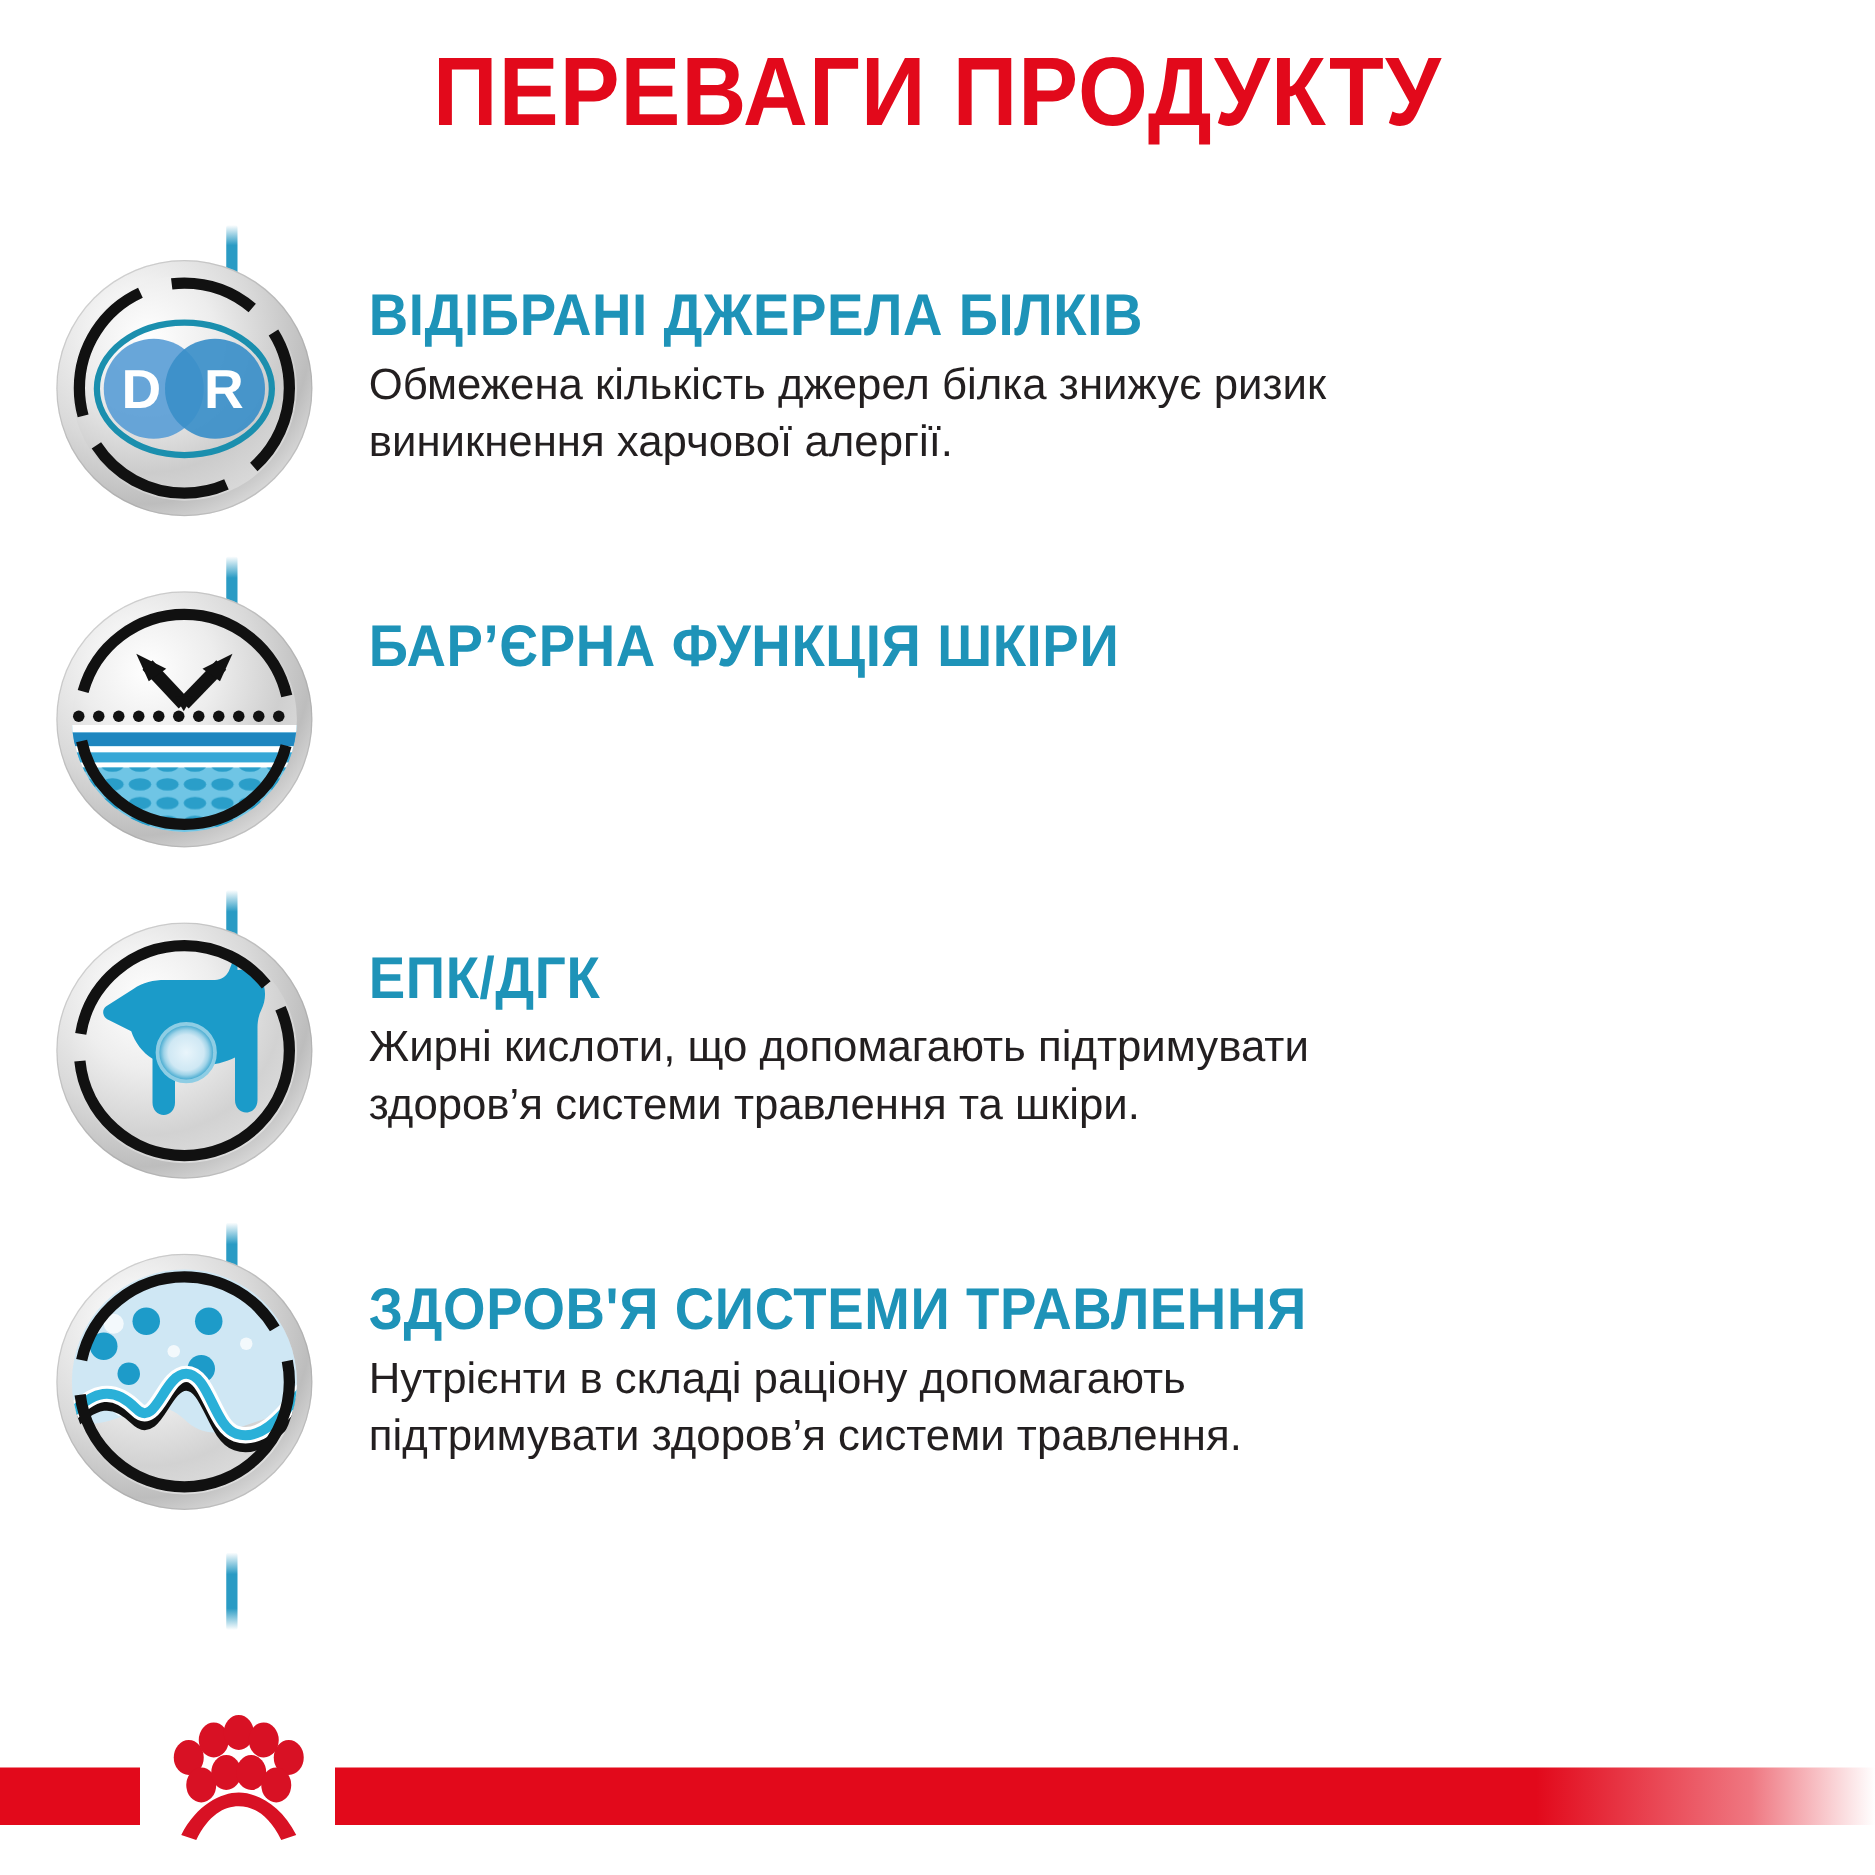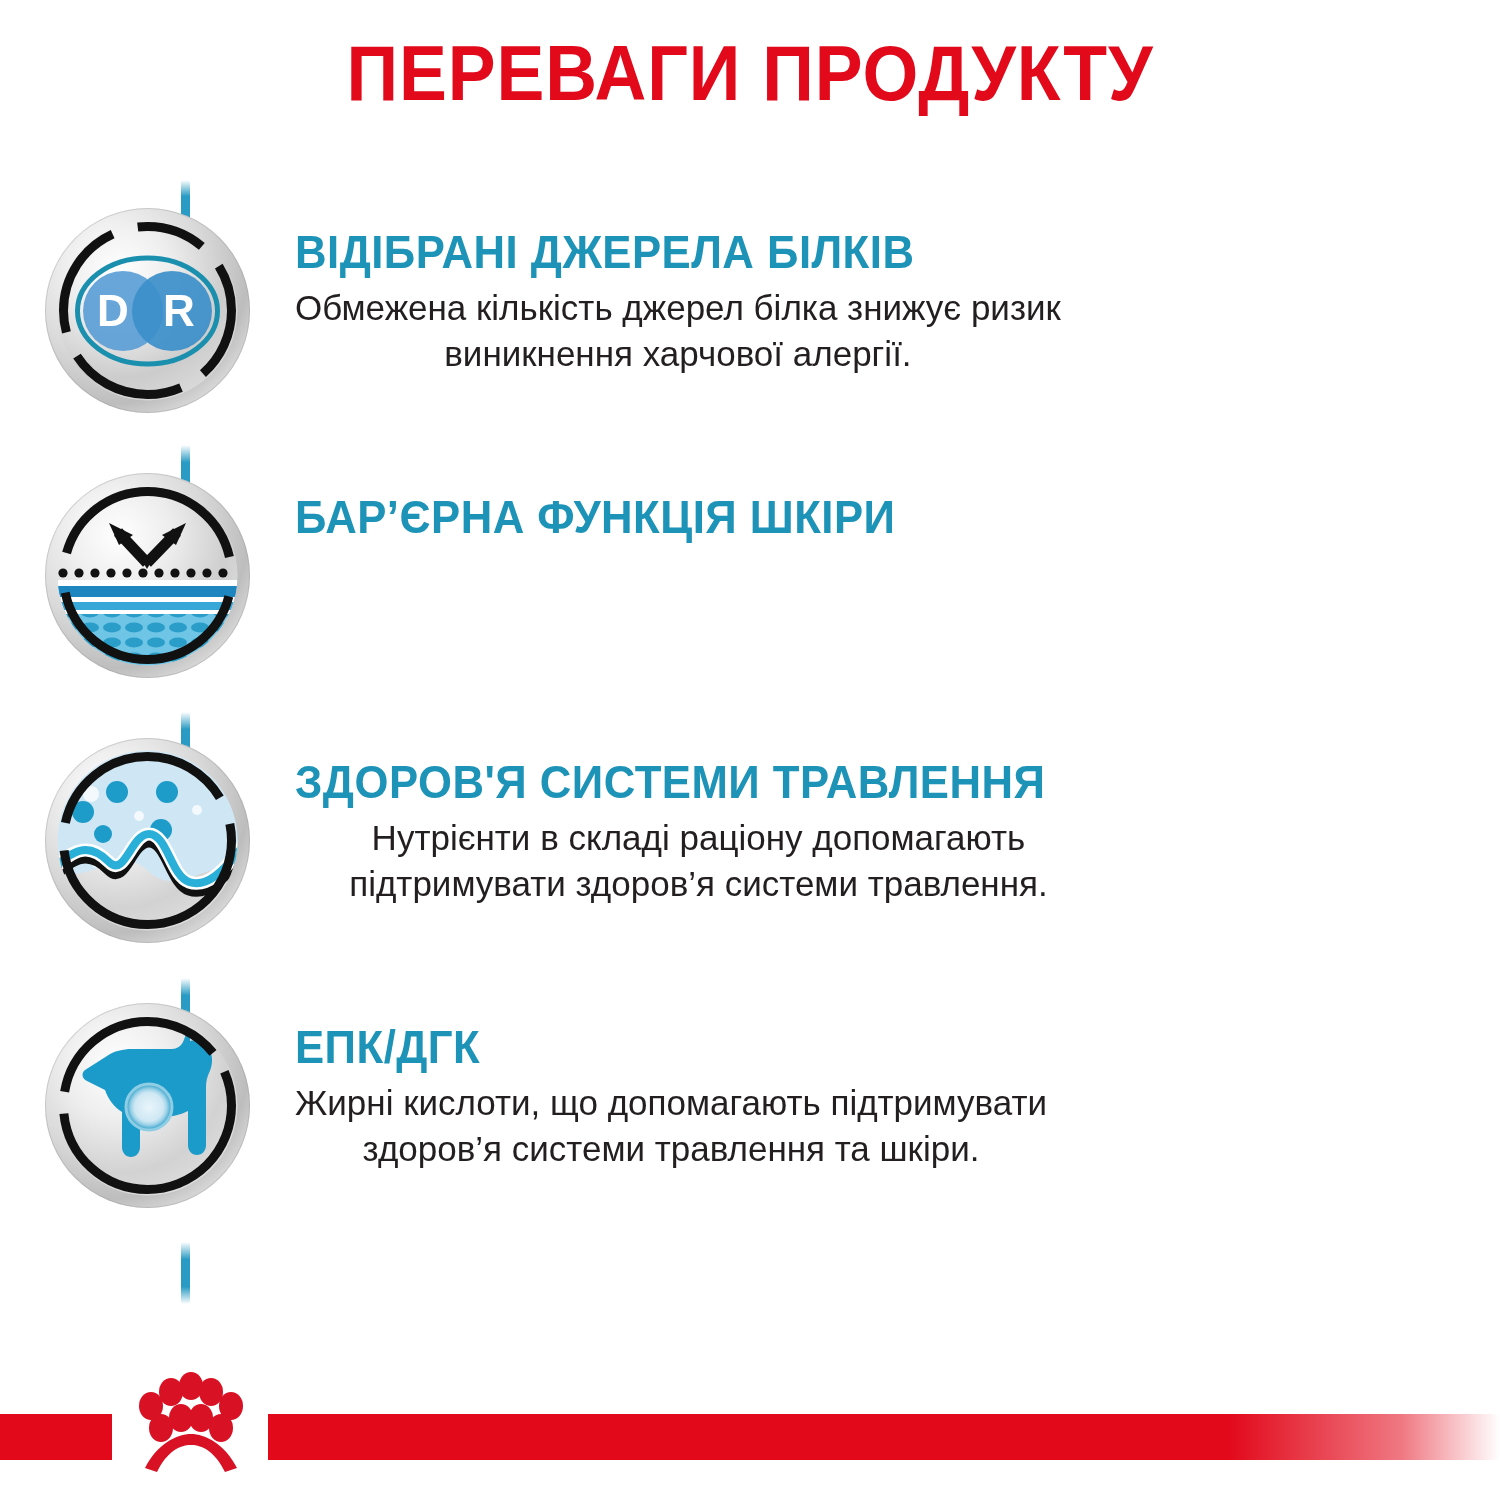--- a/index.html
+++ b/index.html
@@ -115,21 +115,20 @@
     white-space: nowrap;
   }
   .benefit-body {
     color: #231f20;
     font-family: "Liberation Sans", sans-serif;
     font-size: 35px;
     line-height: 1.30;
     margin: 0;
     max-width: 1010px;
     white-space: pre-line;
-    text-align: center;
   }
 
   
   .brand-bar-wrap {
     position: absolute;
     left: 0;
     top: 1414px;
     width: 1500px;
     height: 46px;
   }
@@ -256,74 +255,20 @@
             </g>
           </svg>
         </div>
         <svg class="ring-svg" viewBox="0 0 205 205">
           <circle cx="102.5" cy="102.5" r="84" fill="none" stroke="#111111" stroke-width="9" stroke-dasharray="225 40" stroke-dashoffset="112" transform="rotate(-90 102.5 102.5)"></circle>
         </svg>
       </div>
     </div>
     <div class="text-col">
       <h2 class="benefit-heading">БАР’ЄРНА ФУНКЦІЯ ШКІРИ</h2>
-    </div>
-  </div>
-
-  <div class="benefit-row">
-    <div class="icon-col">
-      <div class="medallion">
-        <div class="inner">
-          <svg width="181" height="181" viewBox="0 0 181 181">
-            <defs>
-              <radialGradient id="plate4" cx="34%" cy="28%" r="85%">
-                <stop offset="0%" stop-color="#ffffff"></stop>
-                <stop offset="35%" stop-color="#eeeeee"></stop>
-                <stop offset="70%" stop-color="#d2d2d2"></stop>
-                <stop offset="100%" stop-color="#e2e2e2"></stop>
-              </radialGradient>
-              <clipPath id="clipCircle4">
-                  <circle cx="90.5" cy="90.5" r="90"></circle>
-                </clipPath>
-            </defs>
-            <circle cx="90.5" cy="90.5" r="90" fill="url(#plate4)"></circle>
-            <g clip-path="url(#clipCircle4)">
-
-              <path d="M-5,-5 H190 V118 C150,108 120,150 90,120 C60,92 30,140 -5,118 Z" fill="#cfe7f4"></path>
-
-              <g fill="#1d9bc9">
-                <circle cx="60" cy="42" r="11"></circle>
-                <circle cx="110" cy="42" r="11"></circle>
-                <circle cx="26" cy="62" r="11"></circle>
-                <circle cx="104" cy="80" r="11"></circle>
-                <circle cx="46" cy="84" r="9"></circle>
-              </g>
-
-              <g fill="#ffffff" opacity="0.75">
-                <circle cx="34" cy="44" r="8"></circle>
-                <circle cx="82" cy="66" r="5"></circle>
-                <circle cx="140" cy="60" r="5"></circle>
-                <circle cx="40" cy="112" r="6"></circle>
-              </g>
-
-              <path d="M-4,128 C18,104 34,102 52,120 C68,136 74,92 92,92 C110,92 114,134 132,140 C150,146 166,130 186,104" fill="none" stroke="#111111" stroke-width="11" stroke-linecap="round"></path>
-              <path d="M-4,120 C18,96 34,94 52,112 C68,128 74,84 92,84 C110,84 114,126 132,132 C150,138 166,122 186,96" fill="none" stroke="#ffffff" stroke-width="13" stroke-linecap="round"></path>
-              <path d="M-4,120 C18,96 34,94 52,112 C68,128 74,84 92,84 C110,84 114,126 132,132 C150,138 166,122 186,96" fill="none" stroke="#2ab0d8" stroke-width="8" stroke-linecap="round"></path>
-            </g>
-          </svg>
-        </div>
-        <svg class="ring-svg" viewBox="0 0 205 205">
-          <circle cx="102.5" cy="102.5" r="84" fill="none" stroke="#111111" stroke-width="9" stroke-dasharray="175 28 270 28" stroke-dashoffset="88" transform="rotate(-90 102.5 102.5)"></circle>
-        </svg>
-      </div>
-    </div>
-    <div class="text-col">
-      <h2 class="benefit-heading">ЗДОРОВ'Я СИСТЕМИ ТРАВЛЕННЯ</h2>
-      <p class="benefit-body">Нутрієнти в складі раціону допомагають
-підтримувати здоров’я системи травлення.</p>
     </div>
   </div>
 
   <div class="benefit-row">
     <div class="icon-col">
       <div class="medallion">
         <div class="inner">
           <svg width="181" height="181" viewBox="0 0 181 181">
             <defs>
               <radialGradient id="plate3" cx="34%" cy="28%" r="85%">
@@ -374,20 +319,74 @@
         </svg>
       </div>
     </div>
     <div class="text-col">
       <h2 class="benefit-heading">ЕПК/ДГК</h2>
       <p class="benefit-body">Жирні кислоти, що допомагають підтримувати
 здоров’я системи травлення та шкіри.</p>
     </div>
   </div>
 
+  <div class="benefit-row">
+    <div class="icon-col">
+      <div class="medallion">
+        <div class="inner">
+          <svg width="181" height="181" viewBox="0 0 181 181">
+            <defs>
+              <radialGradient id="plate4" cx="34%" cy="28%" r="85%">
+                <stop offset="0%" stop-color="#ffffff"></stop>
+                <stop offset="35%" stop-color="#eeeeee"></stop>
+                <stop offset="70%" stop-color="#d2d2d2"></stop>
+                <stop offset="100%" stop-color="#e2e2e2"></stop>
+              </radialGradient>
+              <clipPath id="clipCircle4">
+                  <circle cx="90.5" cy="90.5" r="90"></circle>
+                </clipPath>
+            </defs>
+            <circle cx="90.5" cy="90.5" r="90" fill="url(#plate4)"></circle>
+            <g clip-path="url(#clipCircle4)">
+
+              <path d="M-5,-5 H190 V118 C150,108 120,150 90,120 C60,92 30,140 -5,118 Z" fill="#cfe7f4"></path>
+
+              <g fill="#1d9bc9">
+                <circle cx="60" cy="42" r="11"></circle>
+                <circle cx="110" cy="42" r="11"></circle>
+                <circle cx="26" cy="62" r="11"></circle>
+                <circle cx="104" cy="80" r="11"></circle>
+                <circle cx="46" cy="84" r="9"></circle>
+              </g>
+
+              <g fill="#ffffff" opacity="0.75">
+                <circle cx="34" cy="44" r="8"></circle>
+                <circle cx="82" cy="66" r="5"></circle>
+                <circle cx="140" cy="60" r="5"></circle>
+                <circle cx="40" cy="112" r="6"></circle>
+              </g>
+
+              <path d="M-4,128 C18,104 34,102 52,120 C68,136 74,92 92,92 C110,92 114,134 132,140 C150,146 166,130 186,104" fill="none" stroke="#111111" stroke-width="11" stroke-linecap="round"></path>
+              <path d="M-4,120 C18,96 34,94 52,112 C68,128 74,84 92,84 C110,84 114,126 132,132 C150,138 166,122 186,96" fill="none" stroke="#ffffff" stroke-width="13" stroke-linecap="round"></path>
+              <path d="M-4,120 C18,96 34,94 52,112 C68,128 74,84 92,84 C110,84 114,126 132,132 C150,138 166,122 186,96" fill="none" stroke="#2ab0d8" stroke-width="8" stroke-linecap="round"></path>
+            </g>
+          </svg>
+        </div>
+        <svg class="ring-svg" viewBox="0 0 205 205">
+          <circle cx="102.5" cy="102.5" r="84" fill="none" stroke="#111111" stroke-width="9" stroke-dasharray="175 28 270 28" stroke-dashoffset="88" transform="rotate(-90 102.5 102.5)"></circle>
+        </svg>
+      </div>
+    </div>
+    <div class="text-col">
+      <h2 class="benefit-heading">ЗДОРОВ'Я СИСТЕМИ ТРАВЛЕННЯ</h2>
+      <p class="benefit-body">Нутрієнти в складі раціону допомагають
+підтримувати здоров’я системи травлення.</p>
+    </div>
+  </div>
+
 </div>
 
 <div class="brand-bar-wrap">
   <div class="brand-bar-left"></div>
   <div class="brand-bar-right"></div>
 </div>
 
 <svg class="crown" viewBox="0 0 170 120">
   <g fill="#d81124">
 

